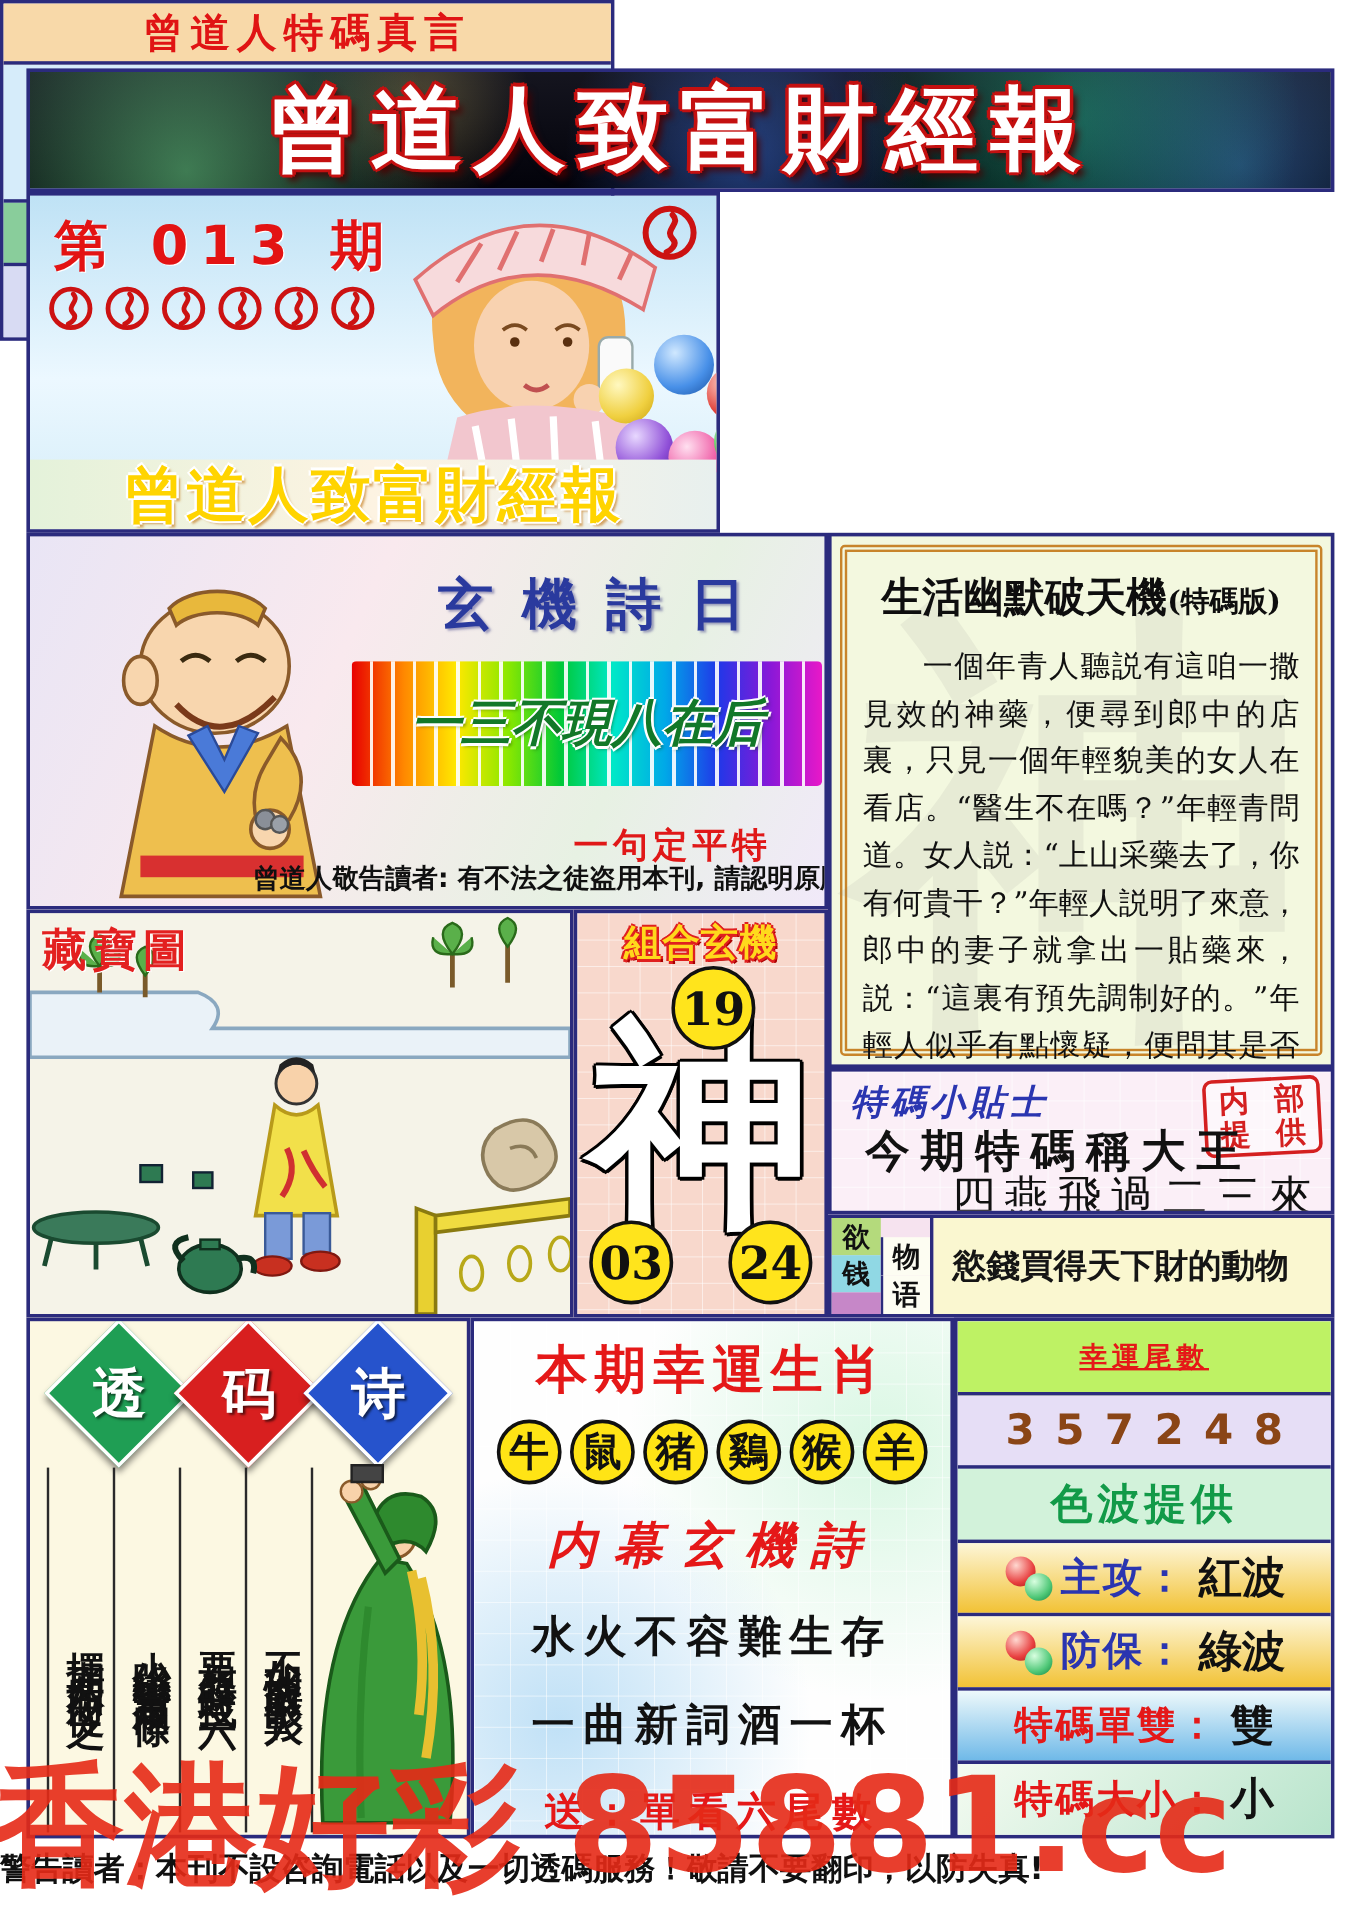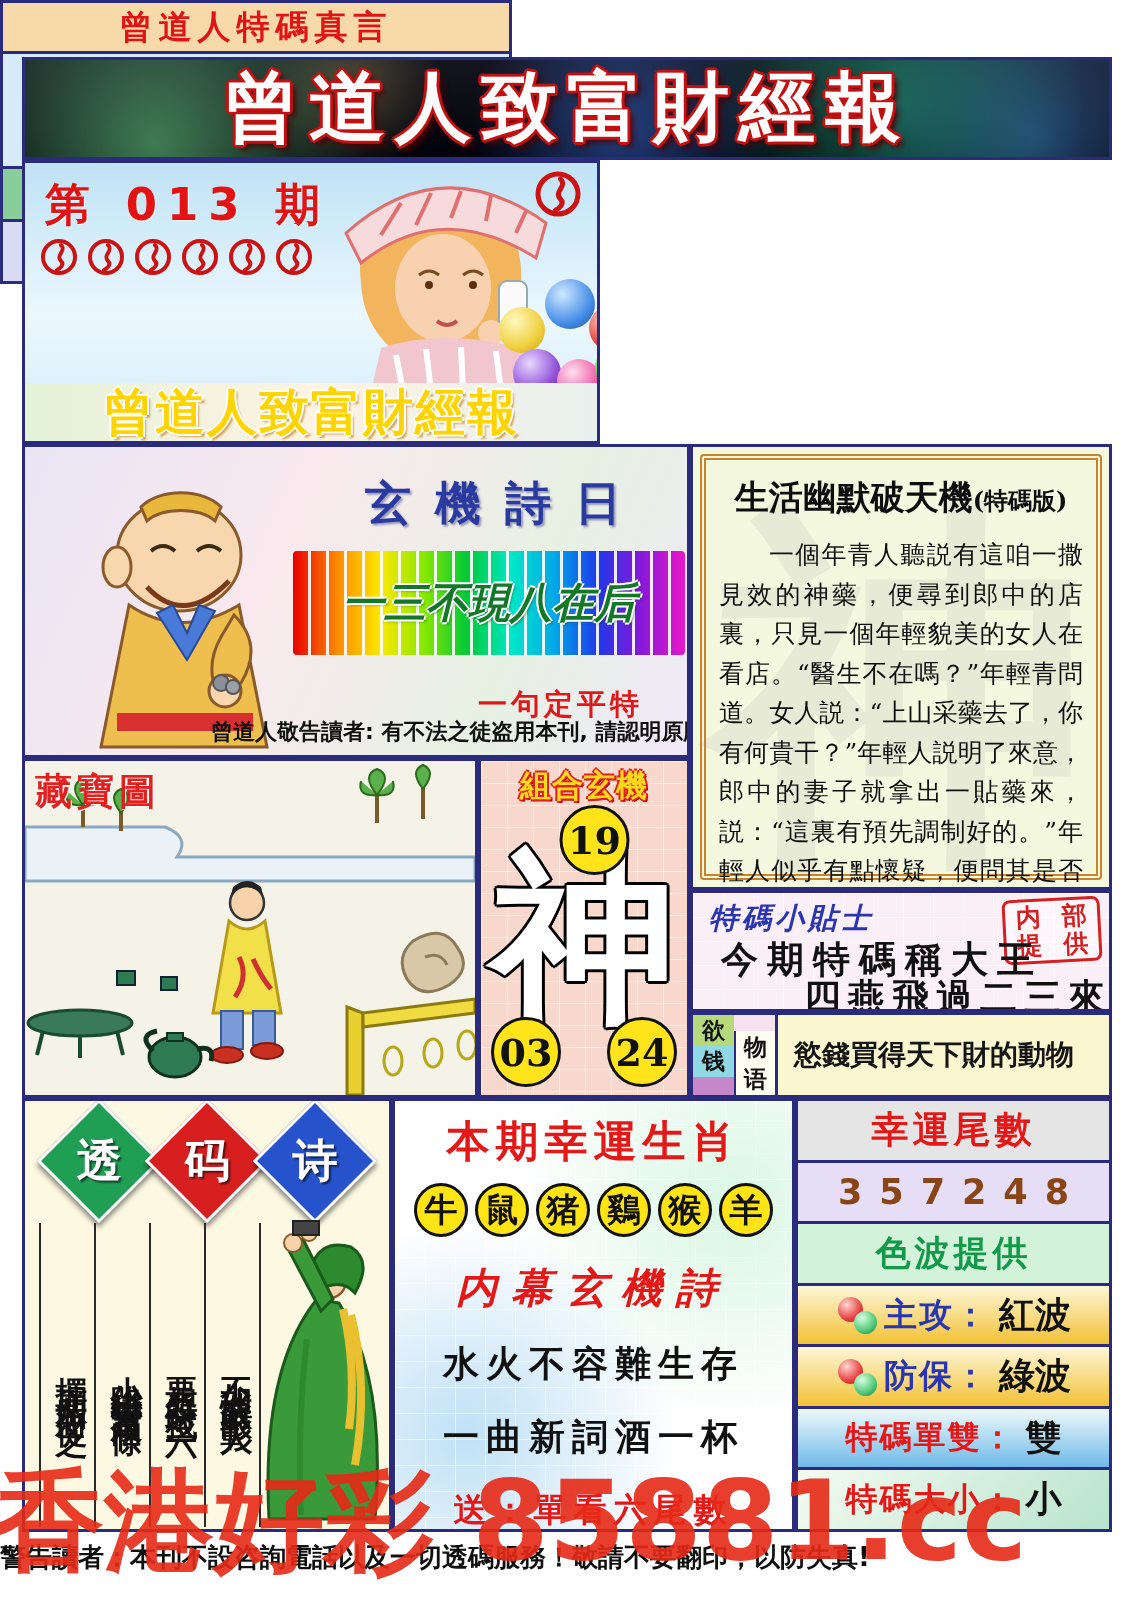--- a/index.html
+++ b/index.html
@@ -105,21 +105,21 @@
   #tips{left:690px;top:890px;width:422px;height:122px;background:#fbeff7;
     background-image:linear-gradient(rgba(255,255,255,.6) 1px,transparent 1px),
       linear-gradient(90deg,rgba(255,255,255,.6) 1px,transparent 1px);background-size:30px 24px;}
   #tips-title{left:16px;top:6px;font-size:29px;font-weight:bold;font-style:italic;color:#2a35b0;
     letter-spacing:4px;white-space:nowrap;}
   #stamp{right:8px;top:5px;width:92px;border:3px solid #d42020;border-radius:8px;background:rgba(255,255,255,.5);
     display:grid;grid-template-columns:1fr 1fr;transform:rotate(-3deg);padding:2px 0;}
   #stamp span{font-size:25px;font-weight:bold;color:#d42020;text-align:center;line-height:1.1;}
   #tips-l1{left:28px;top:42px;font-size:37px;font-weight:bold;color:#111;letter-spacing:9px;white-space:nowrap;
     font-family:"DejaVu Serif",serif;}
-  #tips-l2{left:111px;top:80px;font-size:37px;font-weight:bold;color:#111;letter-spacing:7px;white-space:nowrap;
+  #tips-l2{left:100px;top:80px;font-size:37px;font-weight:normal;color:#111;letter-spacing:7px;white-space:nowrap;
     font-family:"DejaVu Serif",serif;}
 
   
   #money{left:690px;top:1012px;width:422px;height:86px;background:#f6e3ef;display:flex;}
   #money-labels{width:82px;border-right:3px solid #2b2b7d;display:flex;}
   .mcol{width:41px;display:flex;flex-direction:column;}
   .mcell{flex:1;display:flex;align-items:center;justify-content:center;font-size:23px;font-weight:bold;color:#111;
     font-family:"DejaVu Serif",serif;}
   #m-yu{background:#b4da7c;}
   #m-qian{background:#90d8e4;}
@@ -166,21 +166,21 @@
     font-family:"DejaVu Serif",serif;white-space:nowrap;font-style:italic;}
   .zline{margin-top:24px;text-align:center;font-size:36px;font-weight:bold;color:#111;letter-spacing:7px;
     font-family:"DejaVu Serif",serif;white-space:nowrap;}
   #zod-gift{margin-top:26px;text-align:center;font-size:33px;font-weight:bold;color:#e51818;letter-spacing:7px;
     font-family:"DejaVu Serif",serif;white-space:nowrap;}
 
   
   #tails{left:795px;top:1098px;width:317px;height:434px;display:flex;flex-direction:column;}
   #tails > div{flex:1;border-bottom:3px solid #2b2b7d;display:flex;align-items:center;justify-content:center;}
   #tails > div:last-child{border-bottom:none;}
-  #t-title{background:#e5e5e5;font-size:37px;font-weight:bold;color:#e51818;letter-spacing:4px;}
+  #t-title{background:#bef264;font-size:23px;font-weight:bold;color:#e51818;letter-spacing:4px;text-decoration:underline;}
   #t-digits{background:#e6def6;gap:17px;}
   #t-digits span{font-size:35px;font-weight:bold;color:#8a4516;}
   #t-wave{background:#d2f2da;font-size:35px;font-weight:bold;color:#129a48;letter-spacing:4px;}
   .goldrow{background:linear-gradient(180deg,#fdf6d8,#f2c235);}
   .bluerow{background:linear-gradient(180deg,#eef9fb,#6fb9e8);}
   .greenrow{background:linear-gradient(135deg,#f4fbf1,#b8e4cc);}
   .wlabel{font-size:33px;font-weight:bold;color:#2a35b0;letter-spacing:2px;}
   .wvalue{font-size:36px;font-weight:bold;color:#111;margin-left:10px;font-family:"DejaVu Serif",serif;}
   .rlabel{font-size:32px;font-weight:bold;color:#e51818;letter-spacing:2px;}
   .balls-ic{position:relative;width:46px;height:44px;margin-right:2px;flex:none;}

